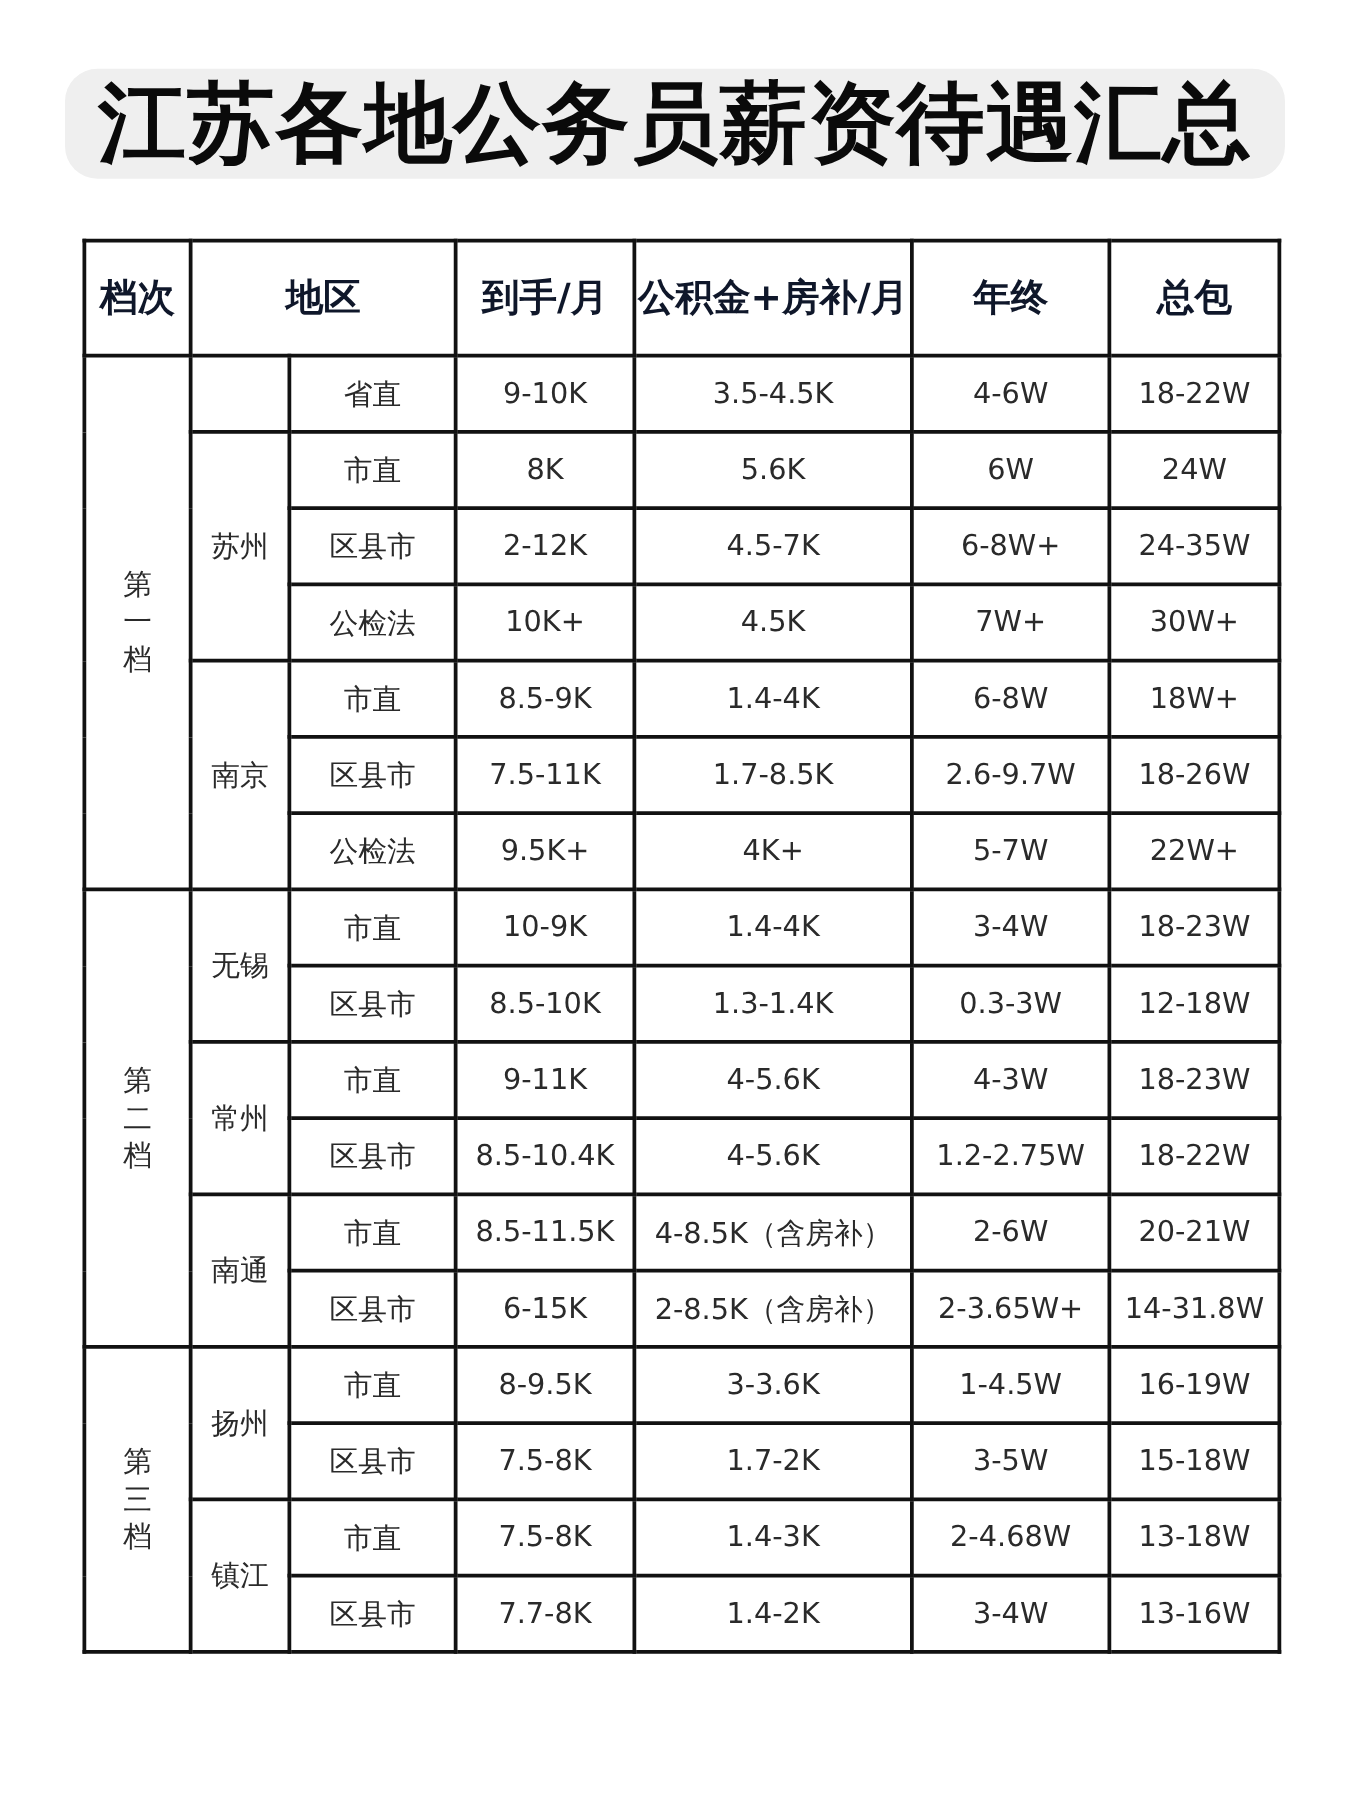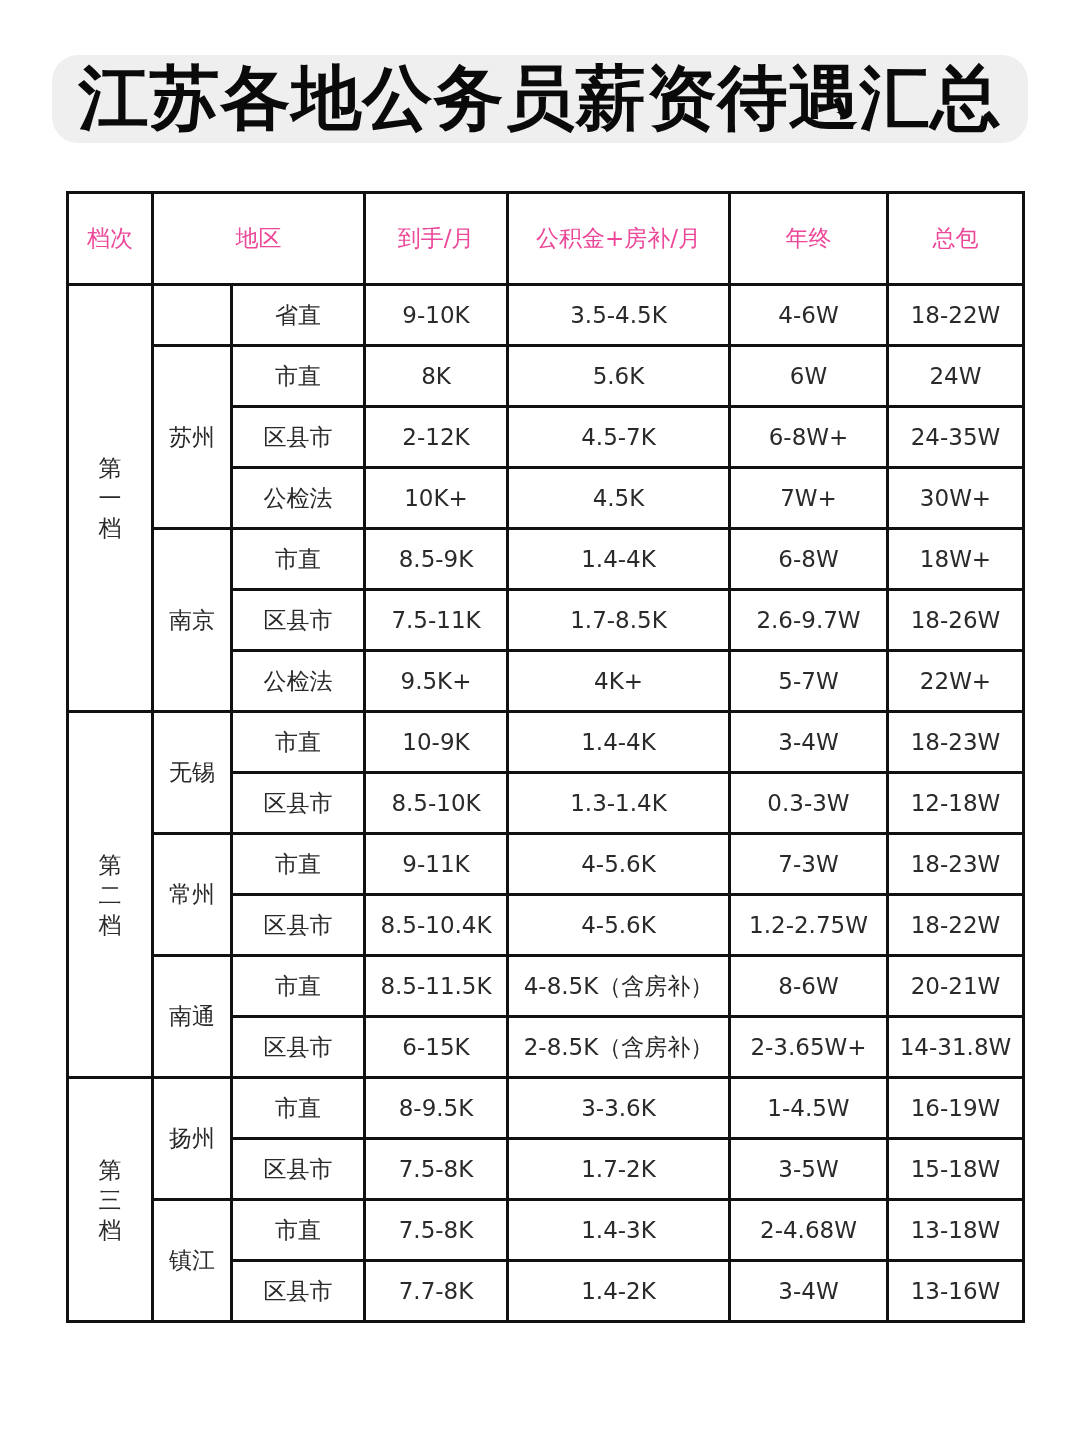--- a/index.html
+++ b/index.html
@@ -18,21 +18,21 @@
     font-family: "DejaVu Sans", sans-serif;
   }
   table.grid {
     position: absolute; left: 66px; top: 191px;
     border-collapse: collapse; table-layout: fixed;
   }
   table.grid td, table.grid th {
     border: 3px solid #111; text-align: center; vertical-align: middle;
     font-weight: normal; padding: 0; color: #2a2a2a; font-size: 23px;
   }
-  table.grid th { height: 89px; font-size: 23px; color: #ec4899; }
+  table.grid th { height: 89px; font-size: 30px; color: #0f172a; font-weight: bold; }
   table.grid tr.data td { height: 58px; }
   td.tier { font-size: 23px; line-height: 30px; }
   td.tier span { display: block; }
   td.city { font-size: 23px; }
 </style>
 </head>
 <body>
 
 <div class="title-wrap">
   <div class="title">江苏各地公务员薪资待遇汇总</div>
@@ -136,36 +136,36 @@
       <td>8.5-10K</td>
       <td>1.3-1.4K</td>
       <td>0.3-3W</td>
       <td>12-18W</td>
     </tr>
     <tr class="data">
       <td rowspan="2" class="city">常州</td>
       <td>市直</td>
       <td>9-11K</td>
       <td>4-5.6K</td>
-      <td>7-3W</td>
+      <td>4-3W</td>
       <td>18-23W</td>
     </tr>
     <tr class="data">
       <td>区县市</td>
       <td>8.5-10.4K</td>
       <td>4-5.6K</td>
       <td>1.2-2.75W</td>
       <td>18-22W</td>
     </tr>
     <tr class="data">
       <td rowspan="2" class="city">南通</td>
       <td>市直</td>
       <td>8.5-11.5K</td>
       <td>4-8.5K（含房补）</td>
-      <td>8-6W</td>
+      <td>2-6W</td>
       <td>20-21W</td>
     </tr>
     <tr class="data">
       <td>区县市</td>
       <td>6-15K</td>
       <td>2-8.5K（含房补）</td>
       <td>2-3.65W+</td>
       <td>14-31.8W</td>
     </tr>
 

